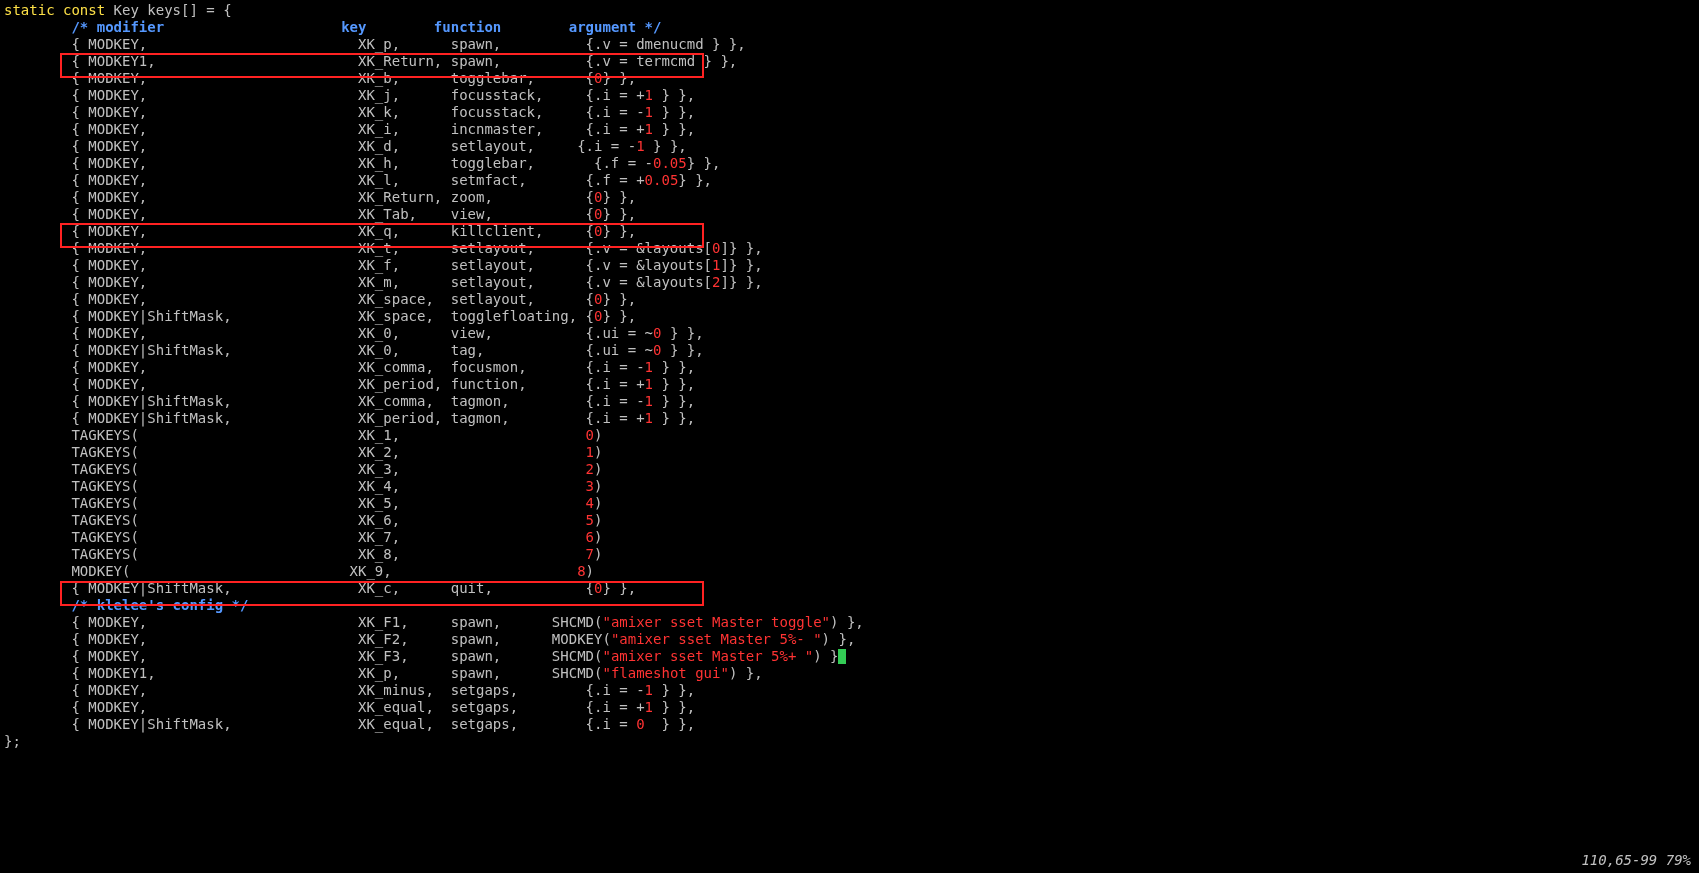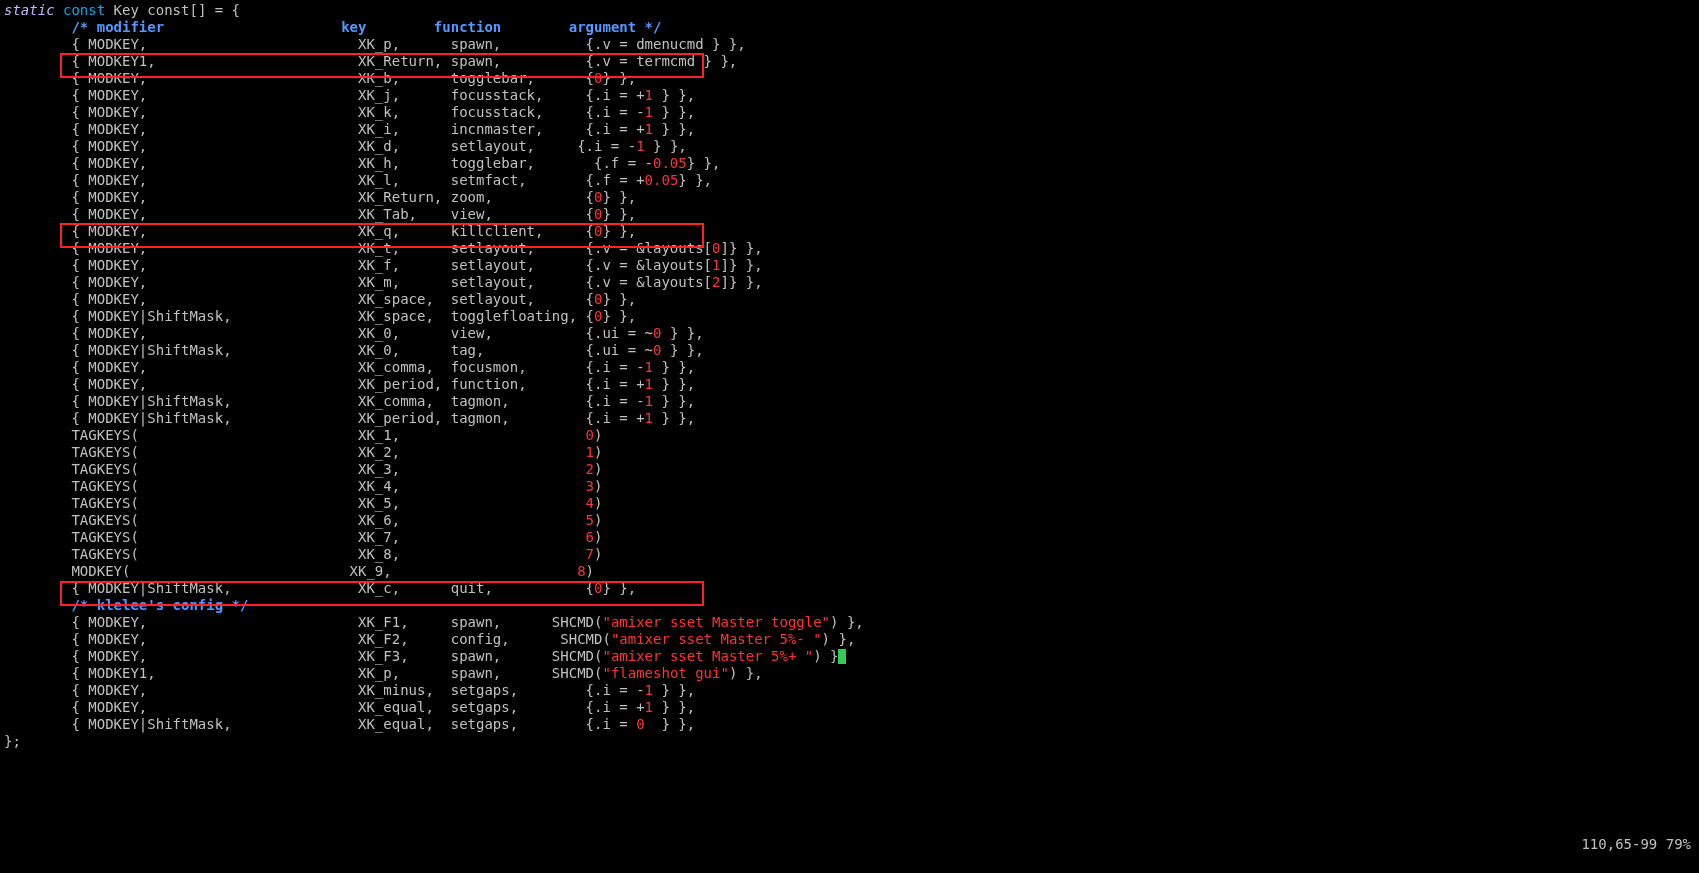--- a/index.html
+++ b/index.html
@@ -13,50 +13,51 @@
     width: 1699px;
     height: 873px;
     overflow: hidden;
     position: relative;
   }
   .code {
     white-space: pre;
     padding-left: 4px;
     padding-top: 2px;
   }
-  .kw-green { color: #c4b5fd; font-style: italic; }
-  .kw-type { color: #0ea5e9; }
+  .kw-green { color: #fde047; }
+  .kw-type { color: #fde047; }
   .ident   { color: #c0c0c0; }
   .comment { color: #5598ff; font-weight: bold; }
   .num-red { color: #ff3333; }
   .str     { color: #ff3333; }
   .statusbar {
     position: absolute;
     right: 8px;
-    bottom: 20px;
+    bottom: 4px;
     color: #c0c0c0;
+    font-style: italic;
   }
   .hl-box {
     position: absolute;
     border: 2px solid #ff2222;
     background: transparent;
     pointer-events: none;
   }
   .cursor {
     display: inline-block;
     width: 8px;
     height: 15px;
     background: #33cc55;
     vertical-align: text-bottom;
   }
 </style>
 </head>
 <body>
 
-<div class="code" id="code"><span class="kw-green">static</span> <span class="kw-type">const</span> <span class="ident">Key const[] = {</span>
+<div class="code" id="code"><span class="kw-green">static</span> <span class="kw-type">const</span> <span class="ident">Key keys[] = {</span>
         <span class="comment">/* modifier                     key        function        argument */</span>
 <span class="ident">        { MODKEY,                         XK_p,      spawn,          {.v = dmenucmd } },</span>
 <span class="ident">        { MODKEY1,                        XK_Return, spawn,          {.v = termcmd } },</span>
 <span class="ident">        { MODKEY,                         XK_b,      togglebar,      {</span><span class="num-red">0</span><span class="ident">} },</span>
 <span class="ident">        { MODKEY,                         XK_j,      focusstack,     {.i = +</span><span class="num-red">1</span><span class="ident"> } },</span>
 <span class="ident">        { MODKEY,                         XK_k,      focusstack,     {.i = -</span><span class="num-red">1</span><span class="ident"> } },</span>
 <span class="ident">        { MODKEY,                         XK_i,      incnmaster,     {.i = +</span><span class="num-red">1</span><span class="ident"> } },</span>
 <span class="ident">        { MODKEY,                         XK_d,      setlayout,     {.i = -</span><span class="num-red">1</span><span class="ident"> } },</span>
 <span class="ident">        { MODKEY,                         XK_h,      togglebar,       {.f = -</span><span class="num-red">0.05</span><span class="ident">} },</span>
 <span class="ident">        { MODKEY,                         XK_l,      setmfact,       {.f = +</span><span class="num-red">0.05</span><span class="ident">} },</span>
@@ -79,21 +80,21 @@
 <span class="ident">        TAGKEYS(                          XK_3,                      </span><span class="num-red">2</span><span class="ident">)</span>
 <span class="ident">        TAGKEYS(                          XK_4,                      </span><span class="num-red">3</span><span class="ident">)</span>
 <span class="ident">        TAGKEYS(                          XK_5,                      </span><span class="num-red">4</span><span class="ident">)</span>
 <span class="ident">        TAGKEYS(                          XK_6,                      </span><span class="num-red">5</span><span class="ident">)</span>
 <span class="ident">        TAGKEYS(                          XK_7,                      </span><span class="num-red">6</span><span class="ident">)</span>
 <span class="ident">        TAGKEYS(                          XK_8,                      </span><span class="num-red">7</span><span class="ident">)</span>
 <span class="ident">        MODKEY(                          XK_9,                      </span><span class="num-red">8</span><span class="ident">)</span>
 <span class="ident">        { MODKEY|ShiftMask,               XK_c,      quit,           {</span><span class="num-red">0</span><span class="ident">} },</span>
         <span class="comment">/* klelee's config */</span>
 <span class="ident">        { MODKEY,                         XK_F1,     spawn,      SHCMD(</span><span class="str">"amixer sset Master toggle"</span><span class="ident">) },</span>
-<span class="ident">        { MODKEY,                         XK_F2,     config,      SHCMD(</span><span class="str">"amixer sset Master 5%- "</span><span class="ident">) },</span>
+<span class="ident">        { MODKEY,                         XK_F2,     spawn,      MODKEY(</span><span class="str">"amixer sset Master 5%- "</span><span class="ident">) },</span>
 <span class="ident">        { MODKEY,                         XK_F3,     spawn,      SHCMD(</span><span class="str">"amixer sset Master 5%+ "</span><span class="ident">) }</span><span class="cursor"></span>
 <span class="ident">        { MODKEY1,                        XK_p,      spawn,      SHCMD(</span><span class="str">"flameshot gui"</span><span class="ident">) },</span>
 <span class="ident">        { MODKEY,                         XK_minus,  setgaps,        {.i = -</span><span class="num-red">1</span><span class="ident"> } },</span>
 <span class="ident">        { MODKEY,                         XK_equal,  setgaps,        {.i = +</span><span class="num-red">1</span><span class="ident"> } },</span>
 <span class="ident">        { MODKEY|ShiftMask,               XK_equal,  setgaps,        {.i = </span><span class="num-red">0</span><span class="ident">  } },</span>
 <span class="ident">};</span>
 </div>
 
 <div class="hl-box" style="left:60px; top:53px;  width:640px; height:21px;"></div>
 <div class="hl-box" style="left:60px; top:223px; width:640px; height:21px;"></div>

